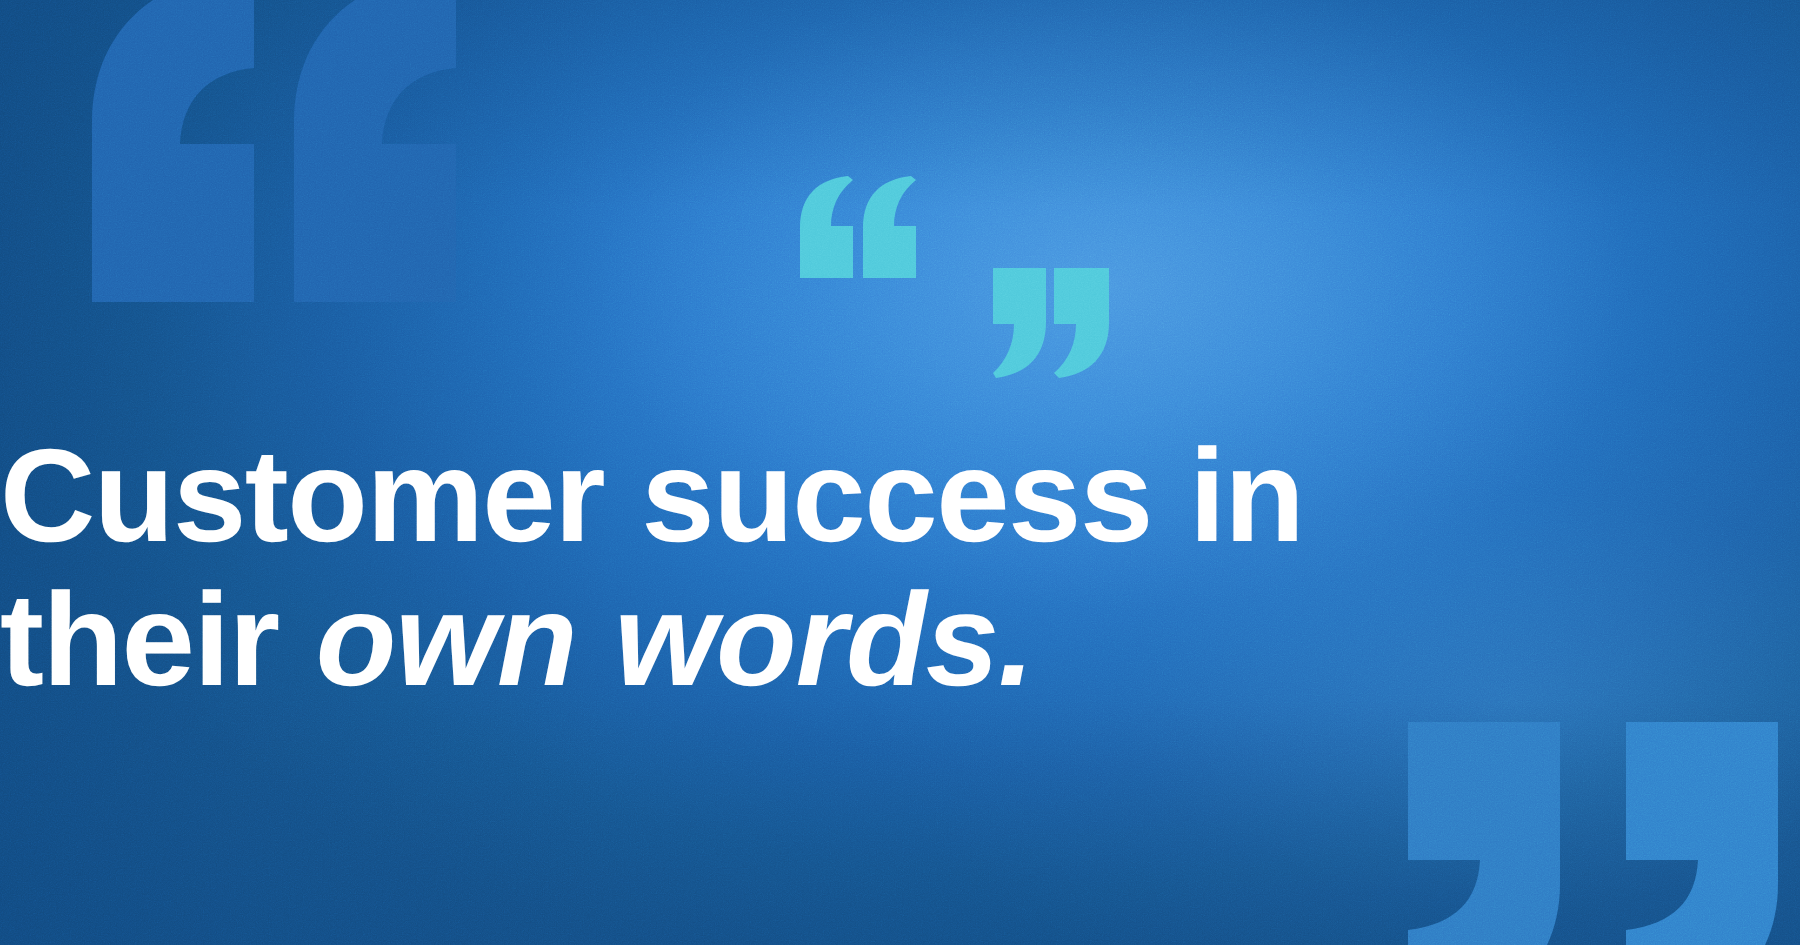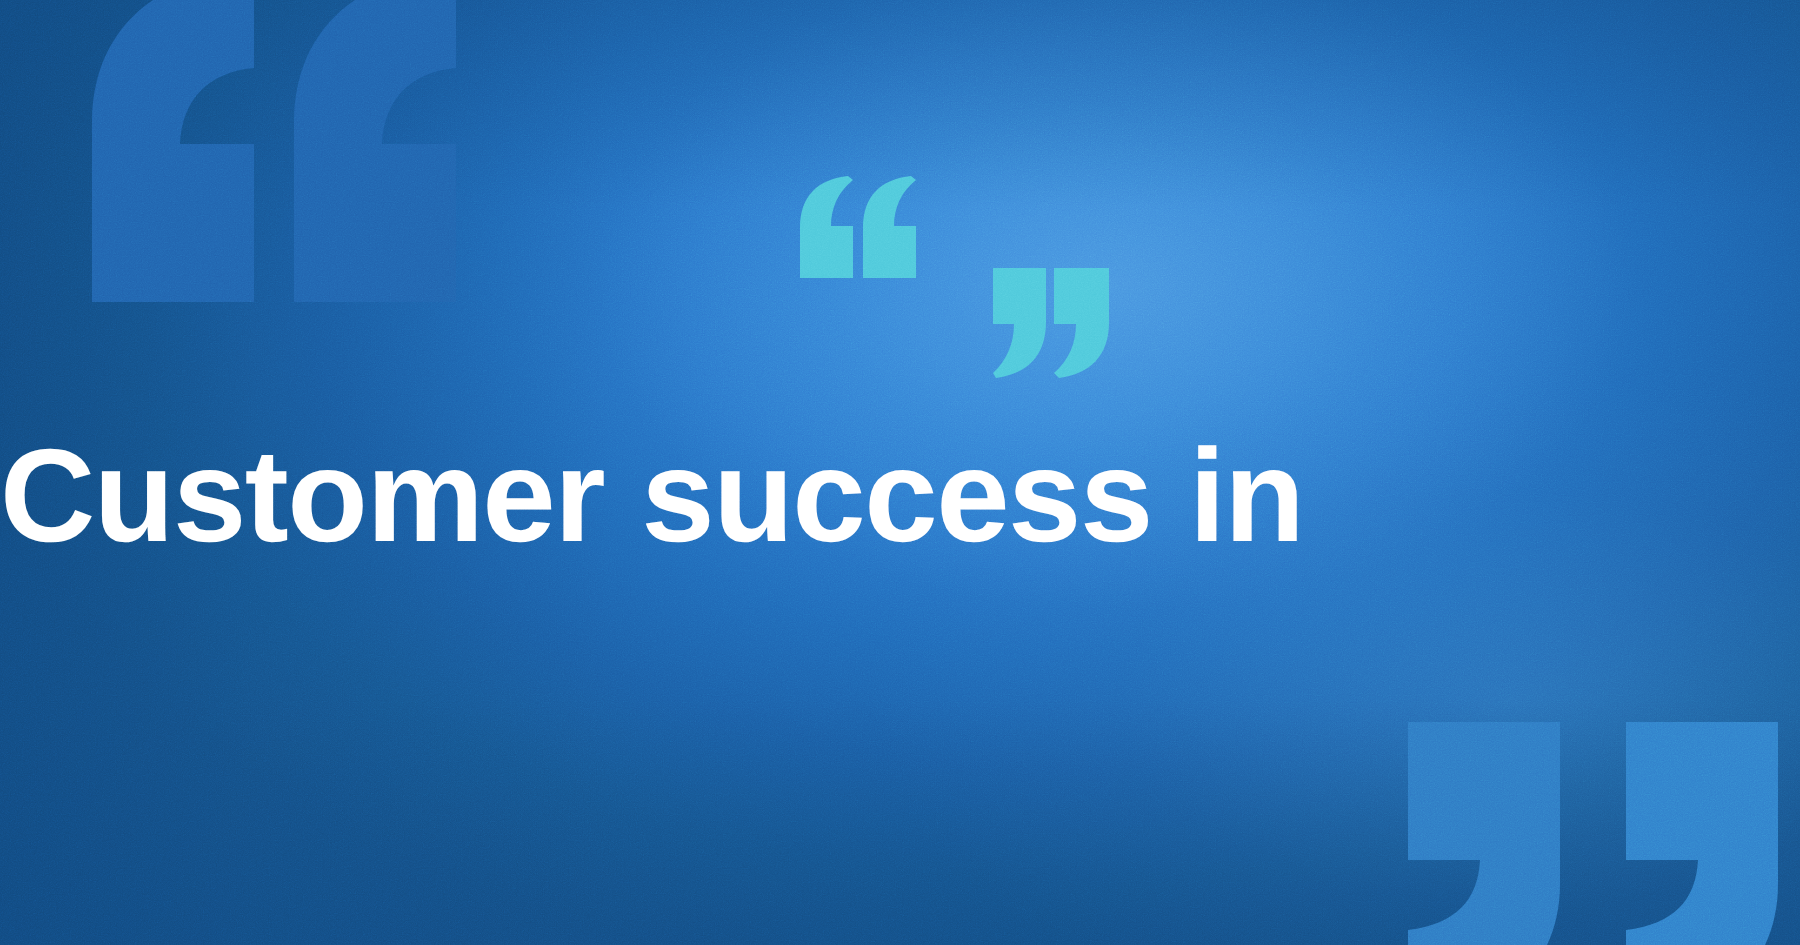--- a/index.html
+++ b/index.html
@@ -148,20 +148,21 @@
     </svg>
   </div>
   <div class="qmark" id="q-botright-b">
     <svg viewBox="0 0 238 300" preserveAspectRatio="none" aria-hidden="true">
       <path fill="#3180CB" d="M0 300 L0 138 C0 58 56 6 140 2 L152 2 L152 92 C104 98 82 122 80 162 L152 162 L152 300 Z"></path>
     </svg>
   </div>
 
   <h1 class="headline">
     <span class="line">Customer success in</span>
+    <span class="line"><span>their </span><em>own words.</em></span>
   </h1>
 
   <div class="grain">
     <svg xmlns="http://www.w3.org/2000/svg" preserveAspectRatio="none" viewBox="0 0 1800 945" aria-hidden="true">
       <filter id="noiseFilter" x="0" y="0" width="100%" height="100%">
         <feTurbulence type="fractalNoise" baseFrequency="0.85" numOctaves="3" stitchTiles="stitch" result="n"></feTurbulence>
         <feColorMatrix type="saturate" values="0" in="n" result="ng"></feColorMatrix>
         <feComponentTransfer in="ng">
           <feFuncA type="linear" slope="0.55" intercept="0"></feFuncA>
         </feComponentTransfer>

